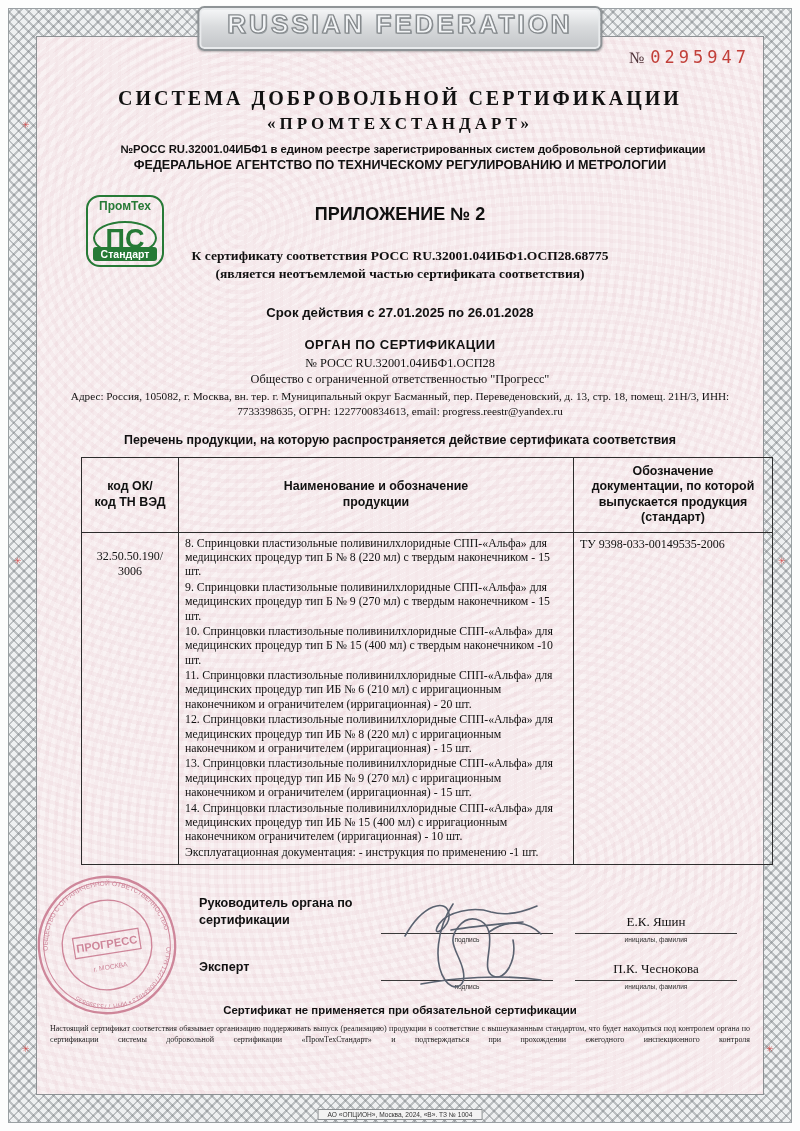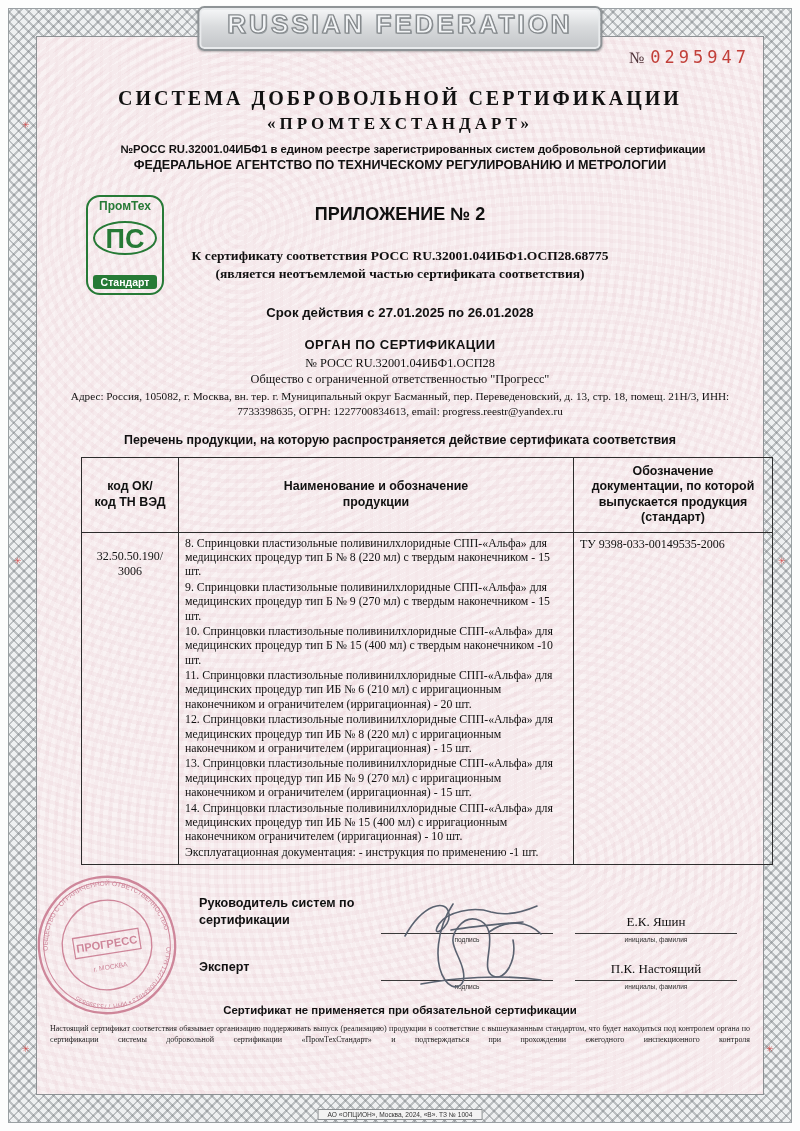--- a/index.html
+++ b/index.html
@@ -63,21 +63,21 @@
   .sig-line{border-bottom:1px solid #3a3a3a;height:0;}
   .caption{font-size:6.6px;color:#333;text-align:center;margin-top:2px;}
   .sig-name{font-family:"Liberation Serif",serif;font-size:13px;text-align:center;margin-bottom:3px;}
   .sig-svg{position:absolute;left:14px;bottom:1px;overflow:visible;}
   .sig-svg path{fill:none;stroke:#5a6270;stroke-width:1.6;stroke-linecap:round;}
 
   .note{margin-top:14px;font-family:"Liberation Sans",sans-serif;font-weight:bold;font-size:11.4px;}
   .fine-print{width:700px;margin:7px auto 0;font-size:8px;line-height:1.4;text-align:justify;text-align-last:justify;color:#222;}
 
   
-  .logo{position:absolute;left:86px;top:195px;width:78px;height:100px;z-index:3;}
+  .logo{position:absolute;left:86px;top:195px;width:78px;height:72px;z-index:3;}
   .logo-frame{position:absolute;inset:0;border:2px solid #267a36;border-radius:14px;}
   .logo-top{position:absolute;top:4px;left:0;right:0;text-align:center;color:#267a36;
     font-family:"Liberation Sans",sans-serif;font-weight:bold;font-size:12px;}
   .logo-mid{position:absolute;top:20px;left:3px;}
   .logo-bottom{position:absolute;bottom:6px;left:7px;right:7px;background:#267a36;color:#fff;text-align:center;
     font-family:"Liberation Sans",sans-serif;font-weight:bold;font-size:10.5px;border-radius:3px;padding:1px 0;}
 
   
   .stamp{position:absolute;left:34px;top:872px;transform:rotate(-9deg);opacity:.88;z-index:6;}
   .stamp text{font-family:"Liberation Sans",sans-serif;}
@@ -165,21 +165,21 @@
             <p class="item">14. Спринцовки пластизольные поливинилхлоридные СПП-«Альфа» для медицинских процедур тип ИБ № 15 (400 мл) с ирригационным наконечником ограничителем (ирригационная) - 10 шт.</p>
             <p class="item">Эксплуатационная документация: - инструкция по применению -1 шт.</p>
           </td>
           <td class="c3">ТУ 9398-033-00149535-2006</td>
         </tr>
       </tbody>
     </table>
 
     <div class="sig-block">
       <div class="sig-row">
-        <div class="sig-label">Руководитель систем по сертификации</div>
+        <div class="sig-label">Руководитель органа по сертификации</div>
         <div class="sig-cell">
           <svg class="sig-svg" width="150" height="46" viewBox="0 0 150 46">
             <path d="M10 40 C 28 8, 52 2, 54 18 C 56 32, 34 44, 44 28 C 52 16, 78 10, 96 16 C 110 20, 128 16, 142 10"></path>
             <path d="M56 34 C 80 30, 104 28, 128 26"></path>
           </svg>
           <div class="sig-line"></div>
           <div class="caption">подпись</div>
         </div>
         <div class="name-cell">
           <div class="sig-name">Е.К. Яшин</div>
@@ -193,21 +193,21 @@
         <div class="sig-cell">
           <svg class="sig-svg" width="150" height="96" viewBox="0 0 150 96" style="bottom:-6px;">
             <path d="M58 4 C 42 28, 38 62, 50 80 C 58 92, 72 88, 68 70 C 64 52, 50 42, 64 26 C 74 14, 90 18, 94 32 C 98 48, 86 70, 98 76 C 110 82, 122 60, 118 40"></path>
             <path d="M26 84 C 58 78, 106 74, 146 80"></path>
             <path d="M94 32 C 114 18, 134 22, 146 34"></path>
           </svg>
           <div class="sig-line"></div>
           <div class="caption">подпись</div>
         </div>
         <div class="name-cell">
-          <div class="sig-name">П.К. Настоящий</div>
+          <div class="sig-name">П.К. Чеснокова</div>
           <div class="sig-line"></div>
           <div class="caption">инициалы, фамилия</div>
         </div>
       </div>
     </div>
 
     <div class="note t-center">Сертификат не применяется при обязательной сертификации</div>
     <div class="fine-print">Настоящий сертификат соответствия обязывает организацию поддерживать выпуск (реализацию) продукции в соответствие с вышеуказанным стандартом, что будет находиться под контролем органа по сертификации системы добровольной сертификации «ПромТехСтандарт» и подтверждаться при прохождении ежегодного инспекционного контроля</div>
   </div>
 

